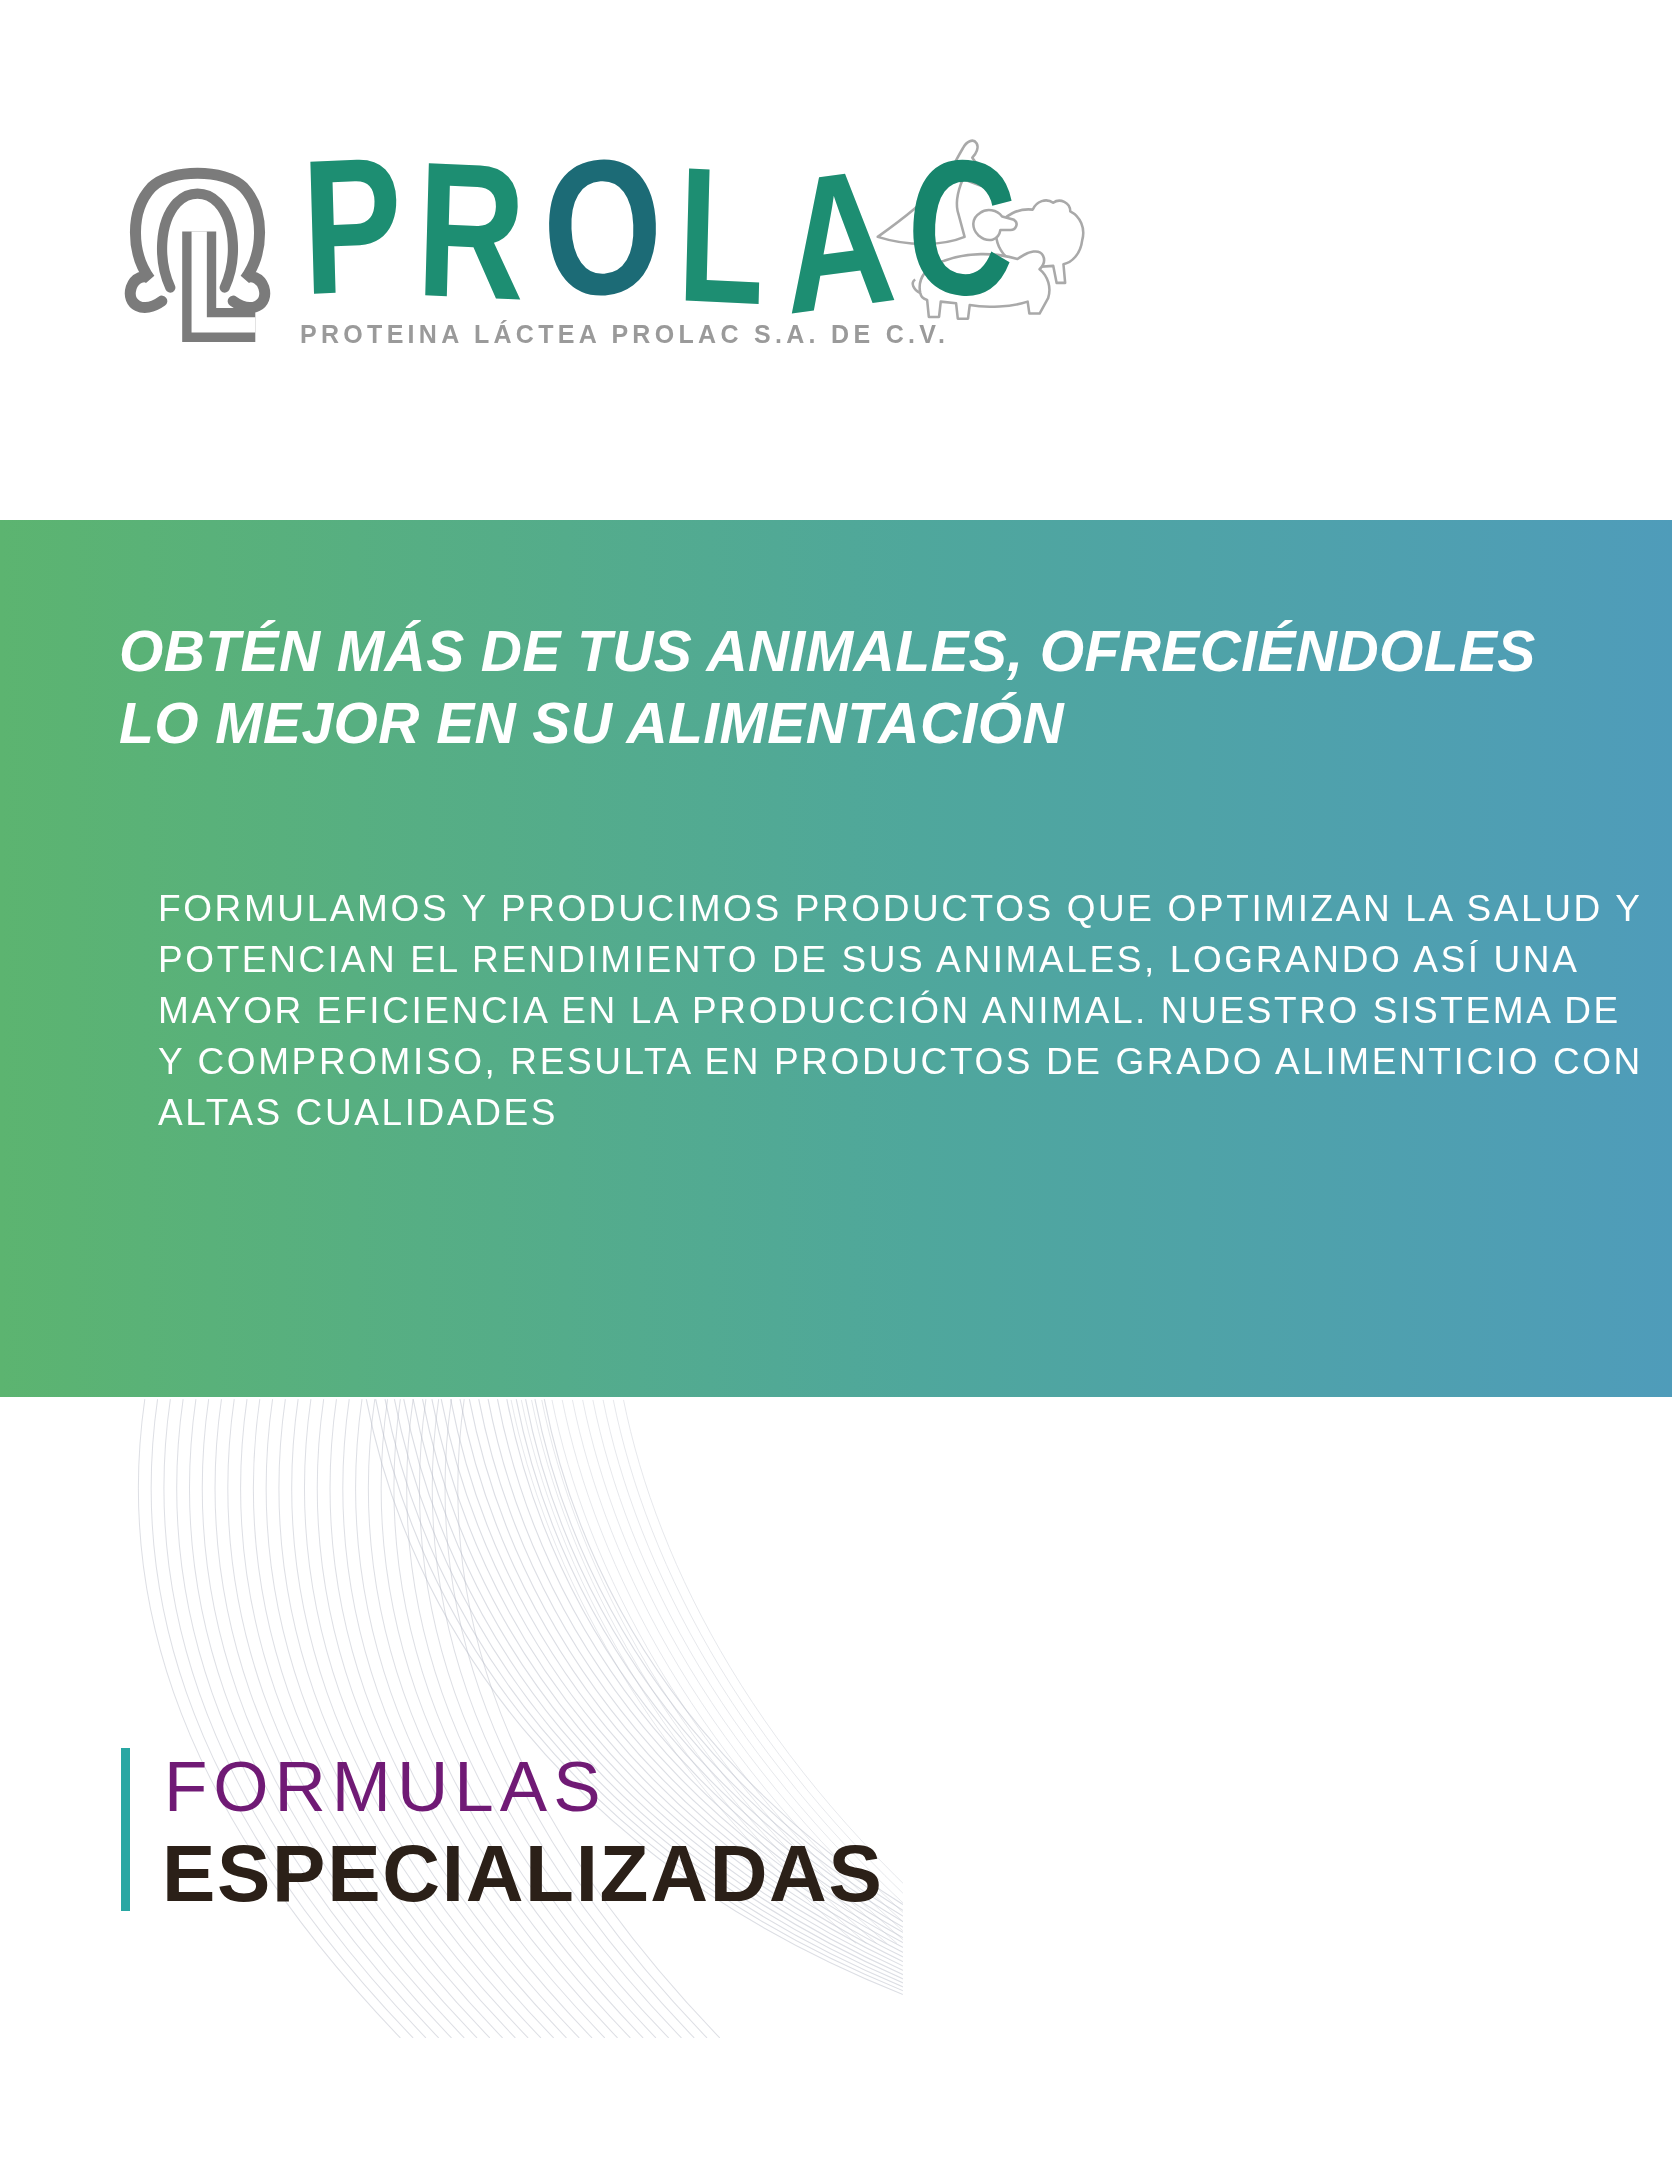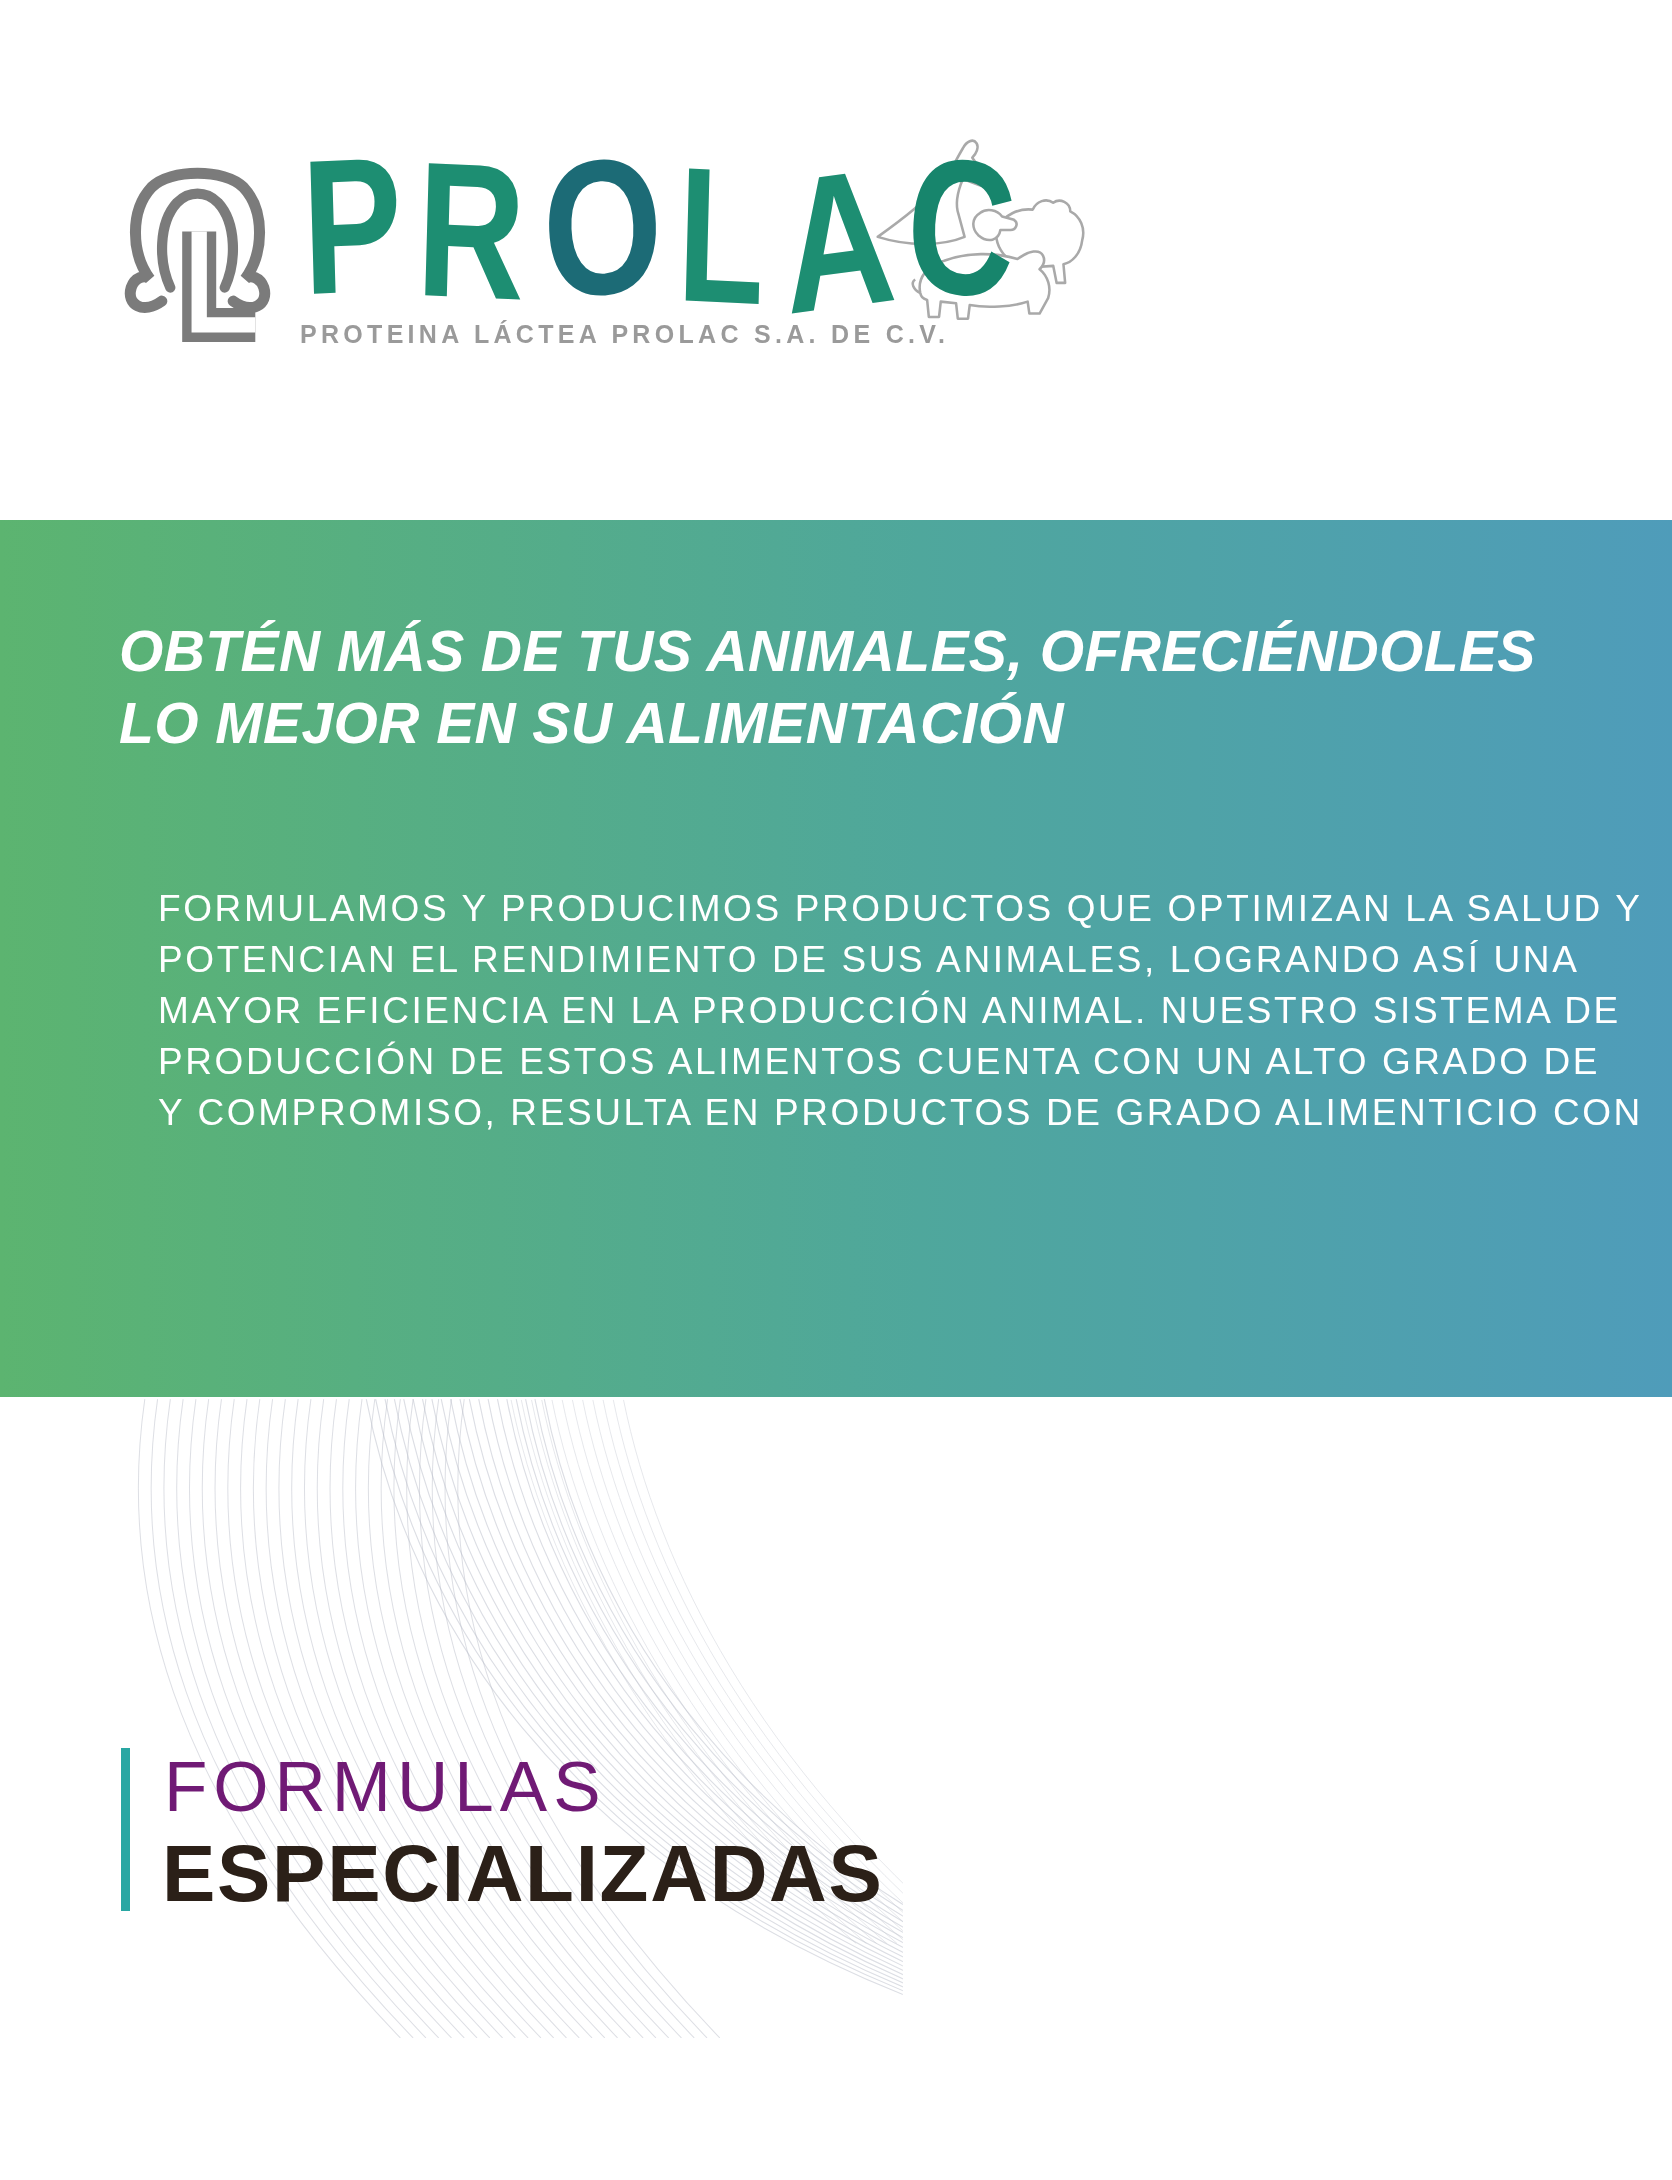--- a/index.html
+++ b/index.html
@@ -135,22 +135,22 @@
 
   <section class="hero">
     <h1 class="hero-headline" style="margin:0;font-style:italic;">
       <div>OBTÉN MÁS DE TUS ANIMALES, OFRECIÉNDOLES</div>
       <div>LO MEJOR EN SU ALIMENTACIÓN</div>
     </h1>
     <div class="hero-paragraph">
       <div>FORMULAMOS Y PRODUCIMOS PRODUCTOS QUE OPTIMIZAN LA SALUD Y</div>
       <div>POTENCIAN EL RENDIMIENTO DE SUS ANIMALES, LOGRANDO ASÍ UNA</div>
       <div>MAYOR EFICIENCIA EN LA PRODUCCIÓN ANIMAL. NUESTRO SISTEMA DE</div>
-      <div>PRODUCCIÓN DE ESTOS ALIMENTOS CUENTA CON UN ALTO GRADO DE</div>
       <div>Y COMPROMISO, RESULTA EN PRODUCTOS DE GRADO ALIMENTICIO CON</div>
+      <div>ALTAS CUALIDADES</div>
     </div>
   </section>
 
   <svg class="swoosh" viewBox="0 0 1100 752">
     <defs>
       <path id="pA" d="M170,1 C140,210 190,460 470,751" fill="none"></path>
       <path id="pB" d="M430,1 C480,260 660,540 1060,700" fill="none"></path>
       <path id="pC" d="M600,2 C640,200 760,430 1005,640" fill="none"></path>
       <clipPath id="clipMesh">
           <rect x="0" y="0" width="1060" height="751"></rect>

